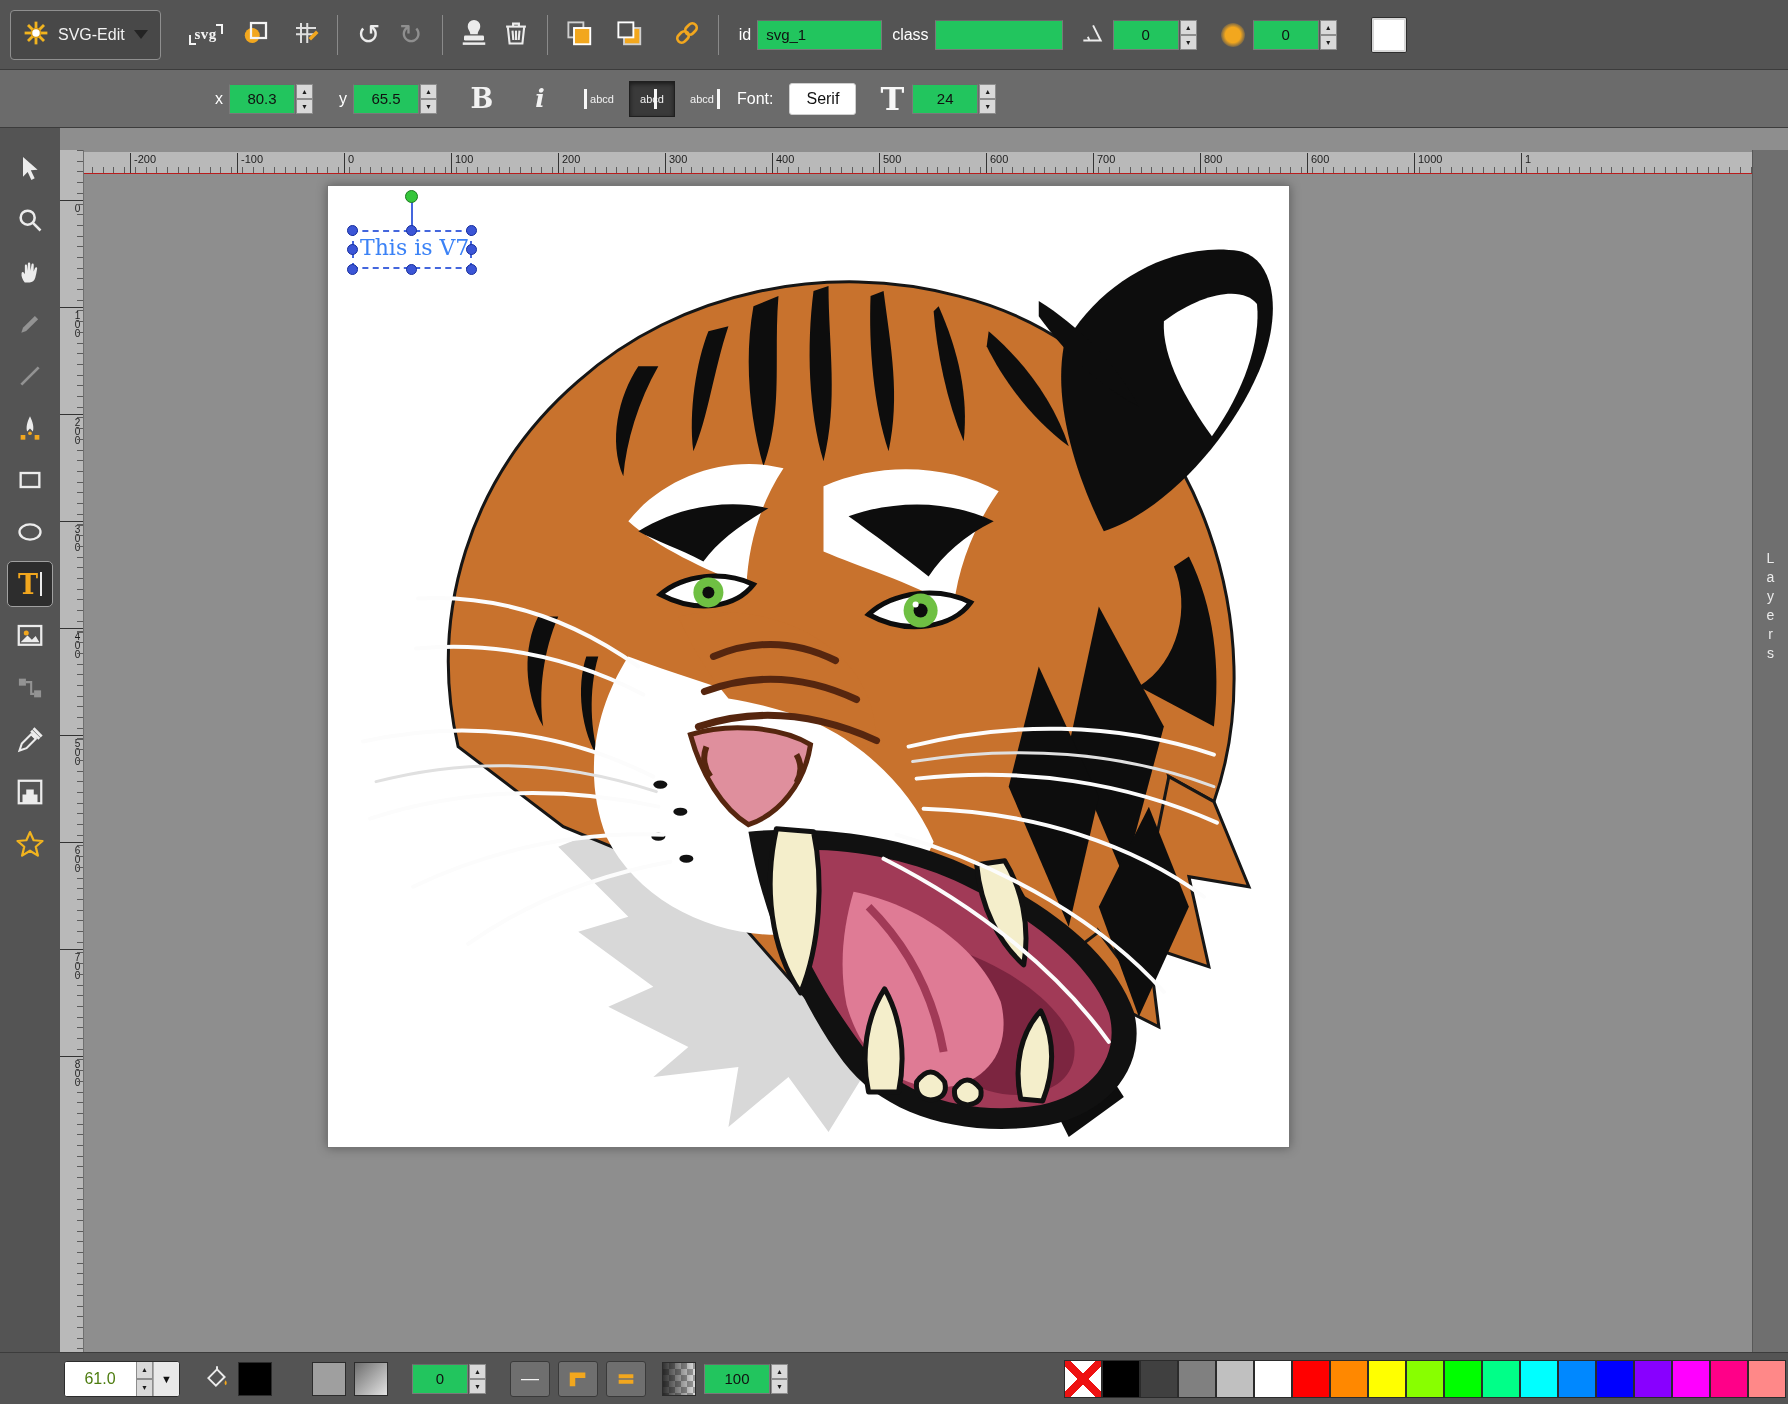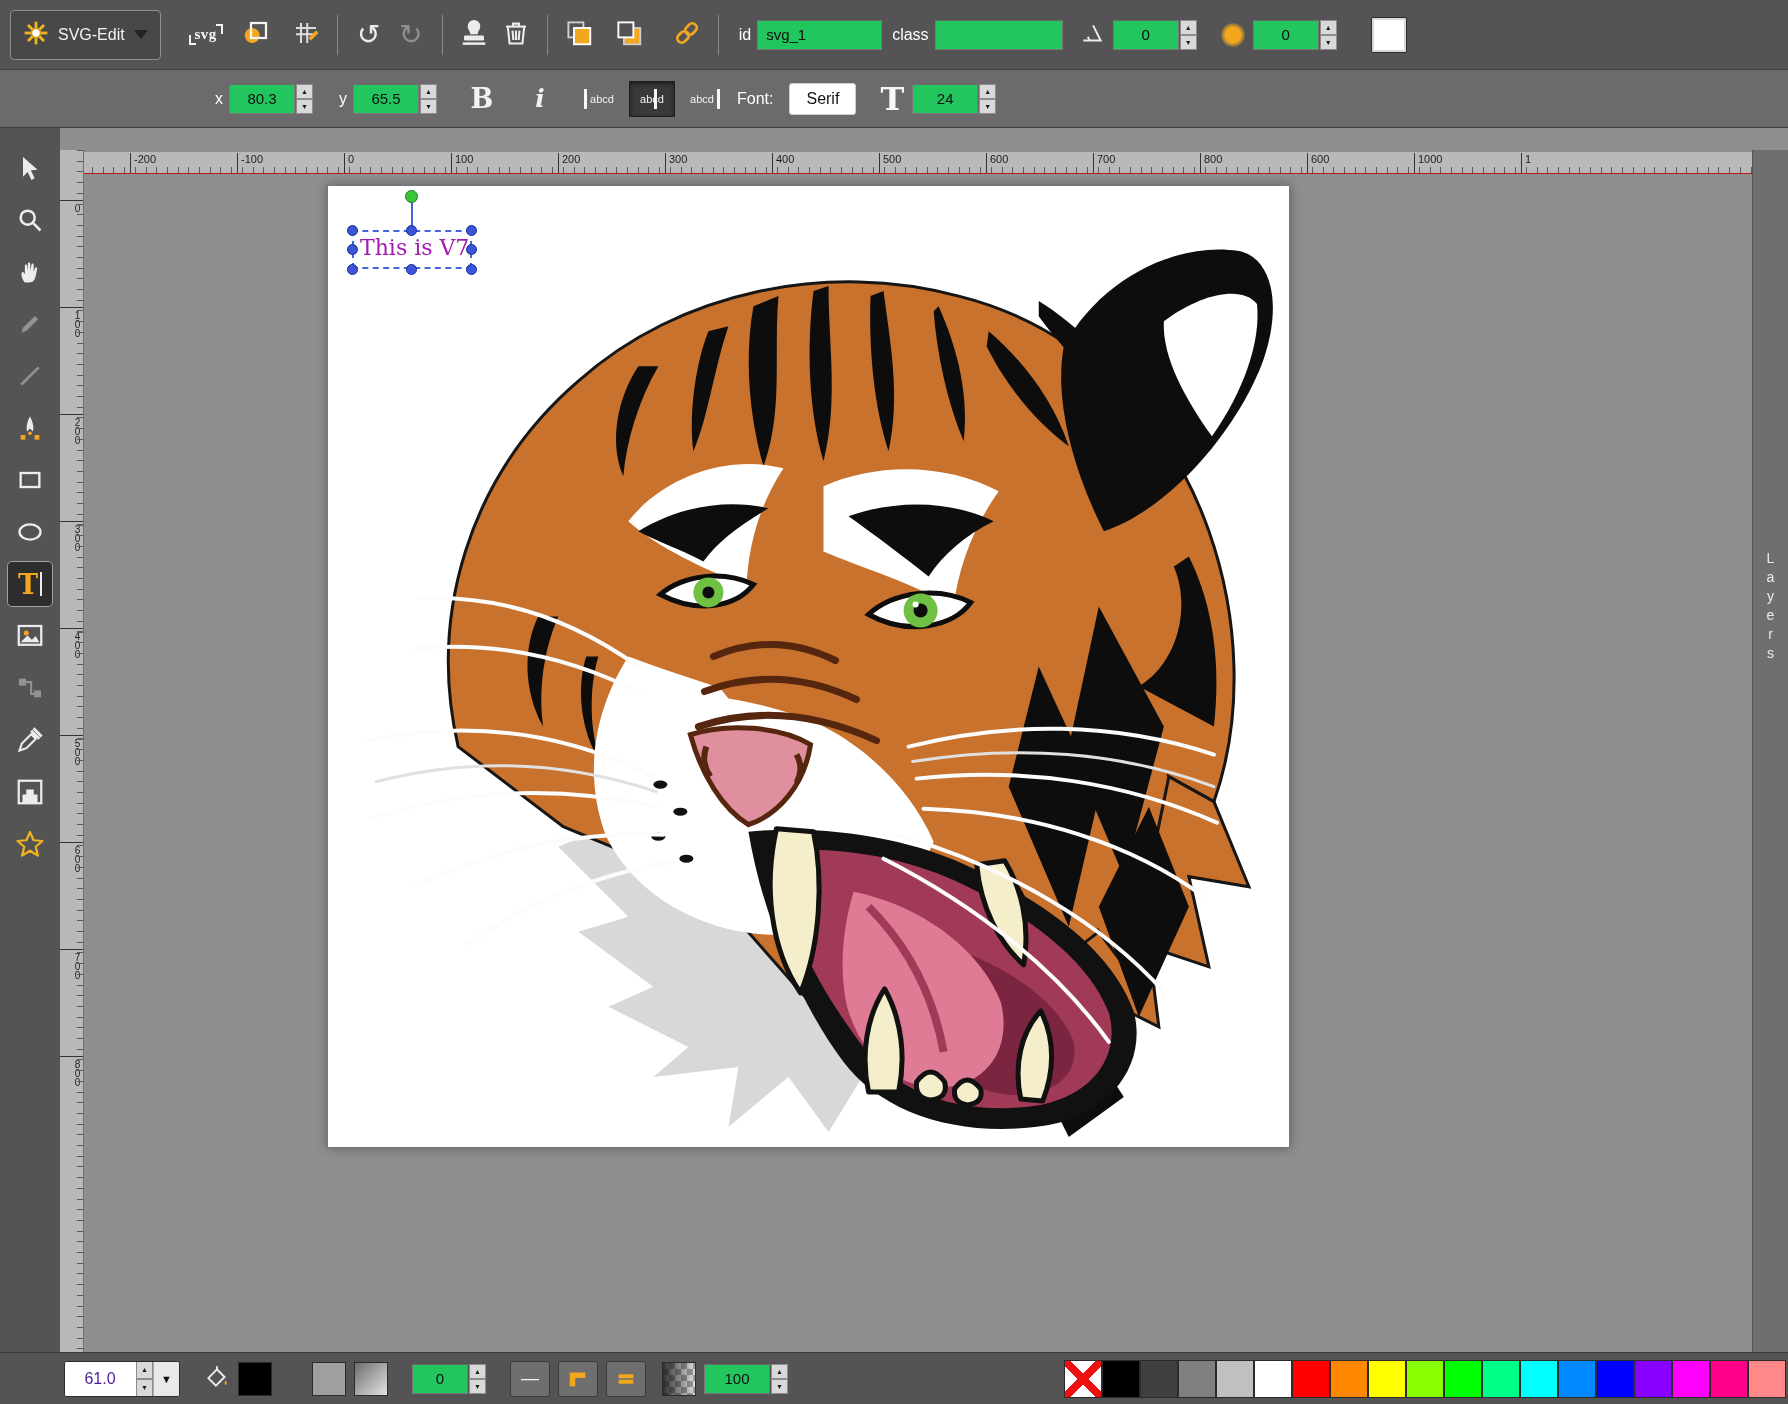--- a/index.html
+++ b/index.html
@@ -88,39 +88,39 @@
     writing-mode:vertical-rl; text-orientation:upright; font-size:10px; color:#1d1d1d; letter-spacing:-2px; padding-left:4px; }
   
   .workspace { position:absolute; left:84px; top:150px; right:0; bottom:52px; background:#8e8e8e; overflow:hidden; }
   .canvas {
     position:absolute; left:243px; top:35px; width:963px; height:963px;
     background:#ffffff; border:1px solid #777; box-shadow:0 0 10px rgba(0,0,0,.35);
   }
   .canvas svg.art { position:absolute; inset:0; width:100%; height:100%; }
   .canvas-text {
     position:absolute; left:32px; top:49px; font-family:"DejaVu Serif",serif;
-    font-size:22px; color:#a21caf; white-space:nowrap; z-index:5;
+    font-size:22px; color:#3b82f6; white-space:nowrap; z-index:5;
   }
   .sel-box { position:absolute; left:24px; top:44px; width:120px; height:39px;
     border:2px dashed #4466dd; z-index:6; }
   .sel-handle { position:absolute; width:11px; height:11px; border-radius:50%;
     background:#3b55d6; border:1px solid #172f9e; z-index:7; }
   .rot-line { position:absolute; left:83px; top:14px; width:2px; height:30px; background:#4466dd; z-index:6; }
   .rot-handle { position:absolute; left:77px; top:4px; width:13px; height:13px; border-radius:50%;
     background:#35c63a; border:1px solid #1c7a20; z-index:7; }
   
   .layers-strip { position:absolute; right:0; top:150px; bottom:52px; width:36px;
     background:#6f6f6f; border-left:1px solid #585858; z-index:15; }
   .layers-tab { position:absolute; top:400px; left:50%; transform:translateX(-50%);
     writing-mode:vertical-rl; text-orientation:upright; color:#ececec; font-size:14px; letter-spacing:3px; cursor:pointer; }
   
   .bbar { position:absolute; left:0; bottom:0; width:1788px; height:52px; background:#545454;
     border-top:1px solid #3c3c3c; display:flex; align-items:center; z-index:30; padding-left:64px; }
   .zoom-box { display:flex; align-items:center; background:#fff; border:1px solid #2c2c2c; border-radius:3px; height:36px; overflow:hidden; }
-  .zoom-box input { width:70px; height:100%; border:none; font-size:16px; text-align:center; font-family:"Liberation Sans",sans-serif; background:#fff; color:#4c1d95; }
+  .zoom-box input { width:70px; height:100%; border:none; font-size:16px; text-align:center; font-family:"Liberation Sans",sans-serif; background:#fff; color:#4d7c0f; }
   .zoom-dd { width:26px; height:36px; background:#e9e9e9; border-left:1px solid #aaa; display:flex; align-items:center; justify-content:center; cursor:pointer; }
   .zoom-dd::before { content:"▼"; font-size:11px; color:#111; }
   .swatch { width:34px; height:34px; border:1px solid #2c2c2c; cursor:pointer; flex:0 0 auto; }
   .swatch.black { background:#000; }
   .swatch.graystroke { background:#9f9f9f; }
   .swatch.grad { background:linear-gradient(135deg,#6e6e6e,#e3e3e3); }
   .swatch.checker {
     background-image:
       linear-gradient(to right, rgba(20,20,20,.85), rgba(20,20,20,0)),
       linear-gradient(45deg,#9a9a9a 25%,transparent 25%,transparent 75%,#9a9a9a 75%),

